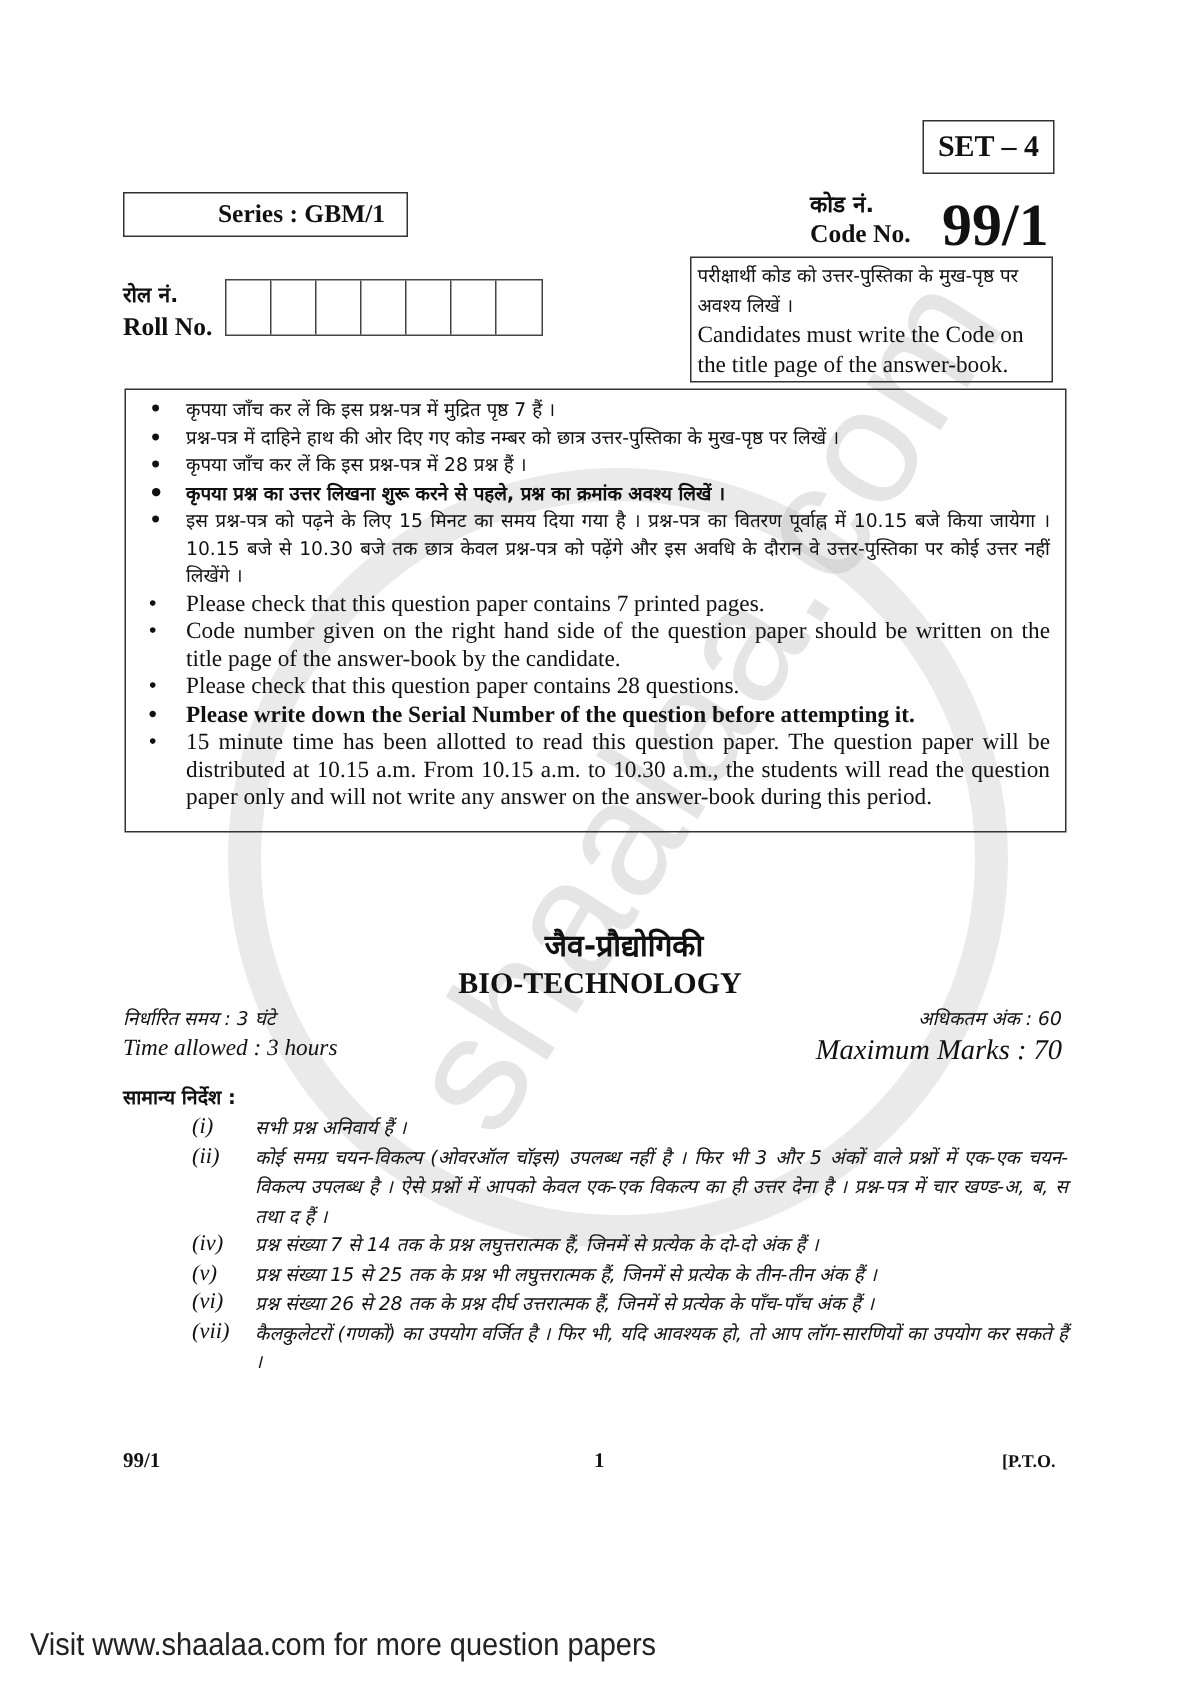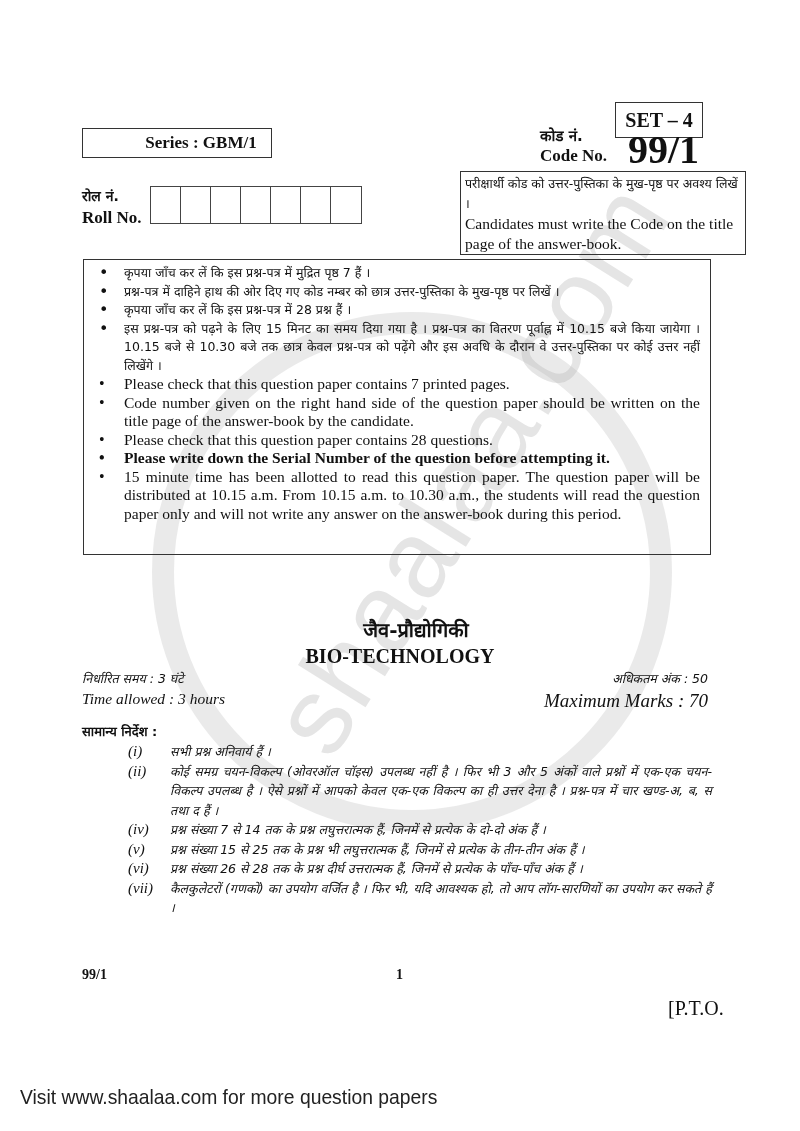--- a/index.html
+++ b/index.html
@@ -14,36 +14,36 @@
       pointer-events: none; z-index: 0;
     }
     .watermark-text {
       position: absolute; left: 200px; top: 500px; width: 420px; text-align: center;
       font-family: "Liberation Sans", "DejaVu Sans", sans-serif; font-size: 110px;
       color: rgba(175,175,175,0.32); transform: rotate(-58deg); pointer-events: none; z-index: 0;
       letter-spacing: 2px;
     }
     .set-box {
       left: 615px; top: 80px; width: 86px; height: 34px; border: 1.5px solid #333;
-      font-weight: bold; font-size: 20px; display: flex; align-items: center; justify-content: center; margin-top: 22px;
+      font-weight: bold; font-size: 20px; display: flex; align-items: center; justify-content: center;
     }
     .series-box {
       left: 82px; top: 128px; width: 140px; height: 28px; border: 1.5px solid #333;
       font-weight: bold; font-size: 17px; display: flex; align-items: center; justify-content: center; padding-left: 48px;
     }
     .code-hi { left: 540px; top: 125px; font-size: 15px; font-weight: bold; font-family: "DejaVu Sans", sans-serif; }
     .code-en { left: 540px; top: 146px; font-size: 17px; font-weight: bold; }
     .code-val { left: 628px; top: 126px; font-size: 40px; font-weight: bold; }
     .roll-hi { left: 82px; top: 186px; font-size: 14px; font-weight: bold; font-family: "DejaVu Sans", sans-serif; }
     .roll-en { left: 82px; top: 208px; font-size: 17px; font-weight: bold; }
     .roll-boxes { left: 150px; top: 186px; display: flex; border: 1.5px solid #444; }
     .roll-cell { width: 30px; height: 36px; border-right: 1.5px solid #444; box-sizing: border-box; }
     .roll-cell:last-child { border-right: none; }
     .code-note {
-      left: 460px; top: 171px; width: 286px; height: 84px; border: 1.5px solid #333; box-sizing: border-box;
+      left: 460px; top: 171px; width: 242px; height: 84px; border: 1.5px solid #333; box-sizing: border-box;
       padding: 2px 4px; font-size: 15.5px; line-height: 20px; z-index: 1;
     }
     .code-note .hi { font-family: "DejaVu Sans", sans-serif; font-size: 12.5px; }
     .instr-box {
       left: 83px; top: 259px; width: 628px; height: 296px; border: 1.5px solid #333; box-sizing: border-box;
       padding: 4px 10px 0 12px; z-index: 1;
     }
     .instr-box ul { margin: 0; padding: 0; list-style: none; }
     .instr-box li { position: relative; padding-left: 28px; font-size: 15.5px; line-height: 18.5px; text-align: justify; }
     .instr-box li::before { content: "•"; position: absolute; left: 3px; top: 0; font-size: 16px; }
@@ -55,21 +55,21 @@
     .time-en { left: 82px; top: 690px; font-size: 15.5px; font-style: italic; }
     .marks-hi { right: 92px; top: 670px; font-family: "DejaVu Sans", sans-serif; font-size: 12.5px; font-style: italic; text-align: right; }
     .marks-en { right: 92px; top: 690px; font-size: 19px; font-style: italic; text-align: right; }
     .gi-title { left: 82px; top: 722px; font-family: "DejaVu Sans", sans-serif; font-size: 13px; font-weight: bold; }
     .gi-list { left: 128px; top: 742px; width: 584px; z-index: 1; }
     .gi-item { display: flex; font-family: "DejaVu Sans", sans-serif; font-size: 12.5px; font-style: italic; line-height: 19.5px; }
     .gi-num { width: 42px; flex: none; font-family: "Liberation Serif", serif; font-size: 15px; }
     .gi-text { flex: 1; text-align: justify; }
     .footer-left { left: 82px; top: 967px; font-size: 14px; font-weight: bold; }
     .footer-mid { left: 396px; top: 967px; font-size: 14px; font-weight: bold; }
-    .footer-right { left: 668px; top: 967px; font-size: 20px; font-weight: normal; margin-top: 30px; }
+    .footer-right { left: 668px; top: 967px; font-size: 12px; font-weight: bold; }
     .visit { left: 20px; top: 1085px; font-family: "Liberation Sans", "DejaVu Sans", sans-serif; font-size: 21px; color: #222; transform: scaleX(0.92); transform-origin: left; }
   </style>
 </head>
 <body>
 
 <div class="watermark-circle"></div>
 <div class="watermark-text">shaalaa.com</div>
 
 <div class="abs set-box">SET – 4</div>
 <div class="abs series-box">Series : GBM/1</div>
@@ -93,35 +93,36 @@
 <div class="abs code-note">
   <div class="hi">परीक्षार्थी कोड को उत्तर-पुस्तिका के मुख-पृष्ठ पर अवश्य लिखें ।</div>
   <div>Candidates must write the Code on the title page of the answer-book.</div>
 </div>
 
 <div class="abs instr-box">
   <ul>
     <li class="hi">कृपया जाँच कर लें कि इस प्रश्न-पत्र में मुद्रित पृष्ठ 7 हैं ।</li>
     <li class="hi">प्रश्न-पत्र में दाहिने हाथ की ओर दिए गए कोड नम्बर को छात्र उत्तर-पुस्तिका के मुख-पृष्ठ पर लिखें ।</li>
     <li class="hi">कृपया जाँच कर लें कि इस प्रश्न-पत्र में 28 प्रश्न हैं ।</li>
+    <li class="hi bold">कृपया प्रश्न का उत्तर लिखना शुरू करने से पहले, प्रश्न का क्रमांक अवश्य लिखें ।</li>
     <li class="hi">इस प्रश्न-पत्र को पढ़ने के लिए 15 मिनट का समय दिया गया है । प्रश्न-पत्र का वितरण पूर्वाह्न में 10.15 बजे किया जायेगा । 10.15 बजे से 10.30 बजे तक छात्र केवल प्रश्न-पत्र को पढ़ेंगे और इस अवधि के दौरान वे उत्तर-पुस्तिका पर कोई उत्तर नहीं लिखेंगे ।</li>
     <li>Please check that this question paper contains 7 printed pages.</li>
     <li>Code number given on the right hand side of the question paper should be written on the title page of the answer-book by the candidate.</li>
     <li>Please check that this question paper contains 28 questions.</li>
     <li class="bold">Please write down the Serial Number of the question before attempting it.</li>
     <li>15 minute time has been allotted to read this question paper. The question paper will be distributed at 10.15 a.m. From 10.15 a.m. to 10.30 a.m., the students will read the question paper only and will not write any answer on the answer-book during this period.</li>
   </ul>
 </div>
 
 <div class="abs subj-hi">जैव-प्रौद्योगिकी</div>
 <div class="abs subj-en">BIO-TECHNOLOGY</div>
 
 <div class="abs time-hi">निर्धारित समय : 3 घंटे</div>
 <div class="abs time-en">Time allowed : 3 hours</div>
-<div class="abs marks-hi">अधिकतम अंक : 50</div>
+<div class="abs marks-hi">अधिकतम अंक : 60</div>
 <div class="abs marks-en">Maximum Marks : 70</div>
 
 <div class="abs gi-title">सामान्य निर्देश :</div>
 <div class="abs gi-list">
   <div class="gi-item">
     <span class="gi-num">(i)</span>
     <span class="gi-text">सभी प्रश्न अनिवार्य हैं ।</span>
   </div>
   <div class="gi-item">
     <span class="gi-num">(ii)</span>

